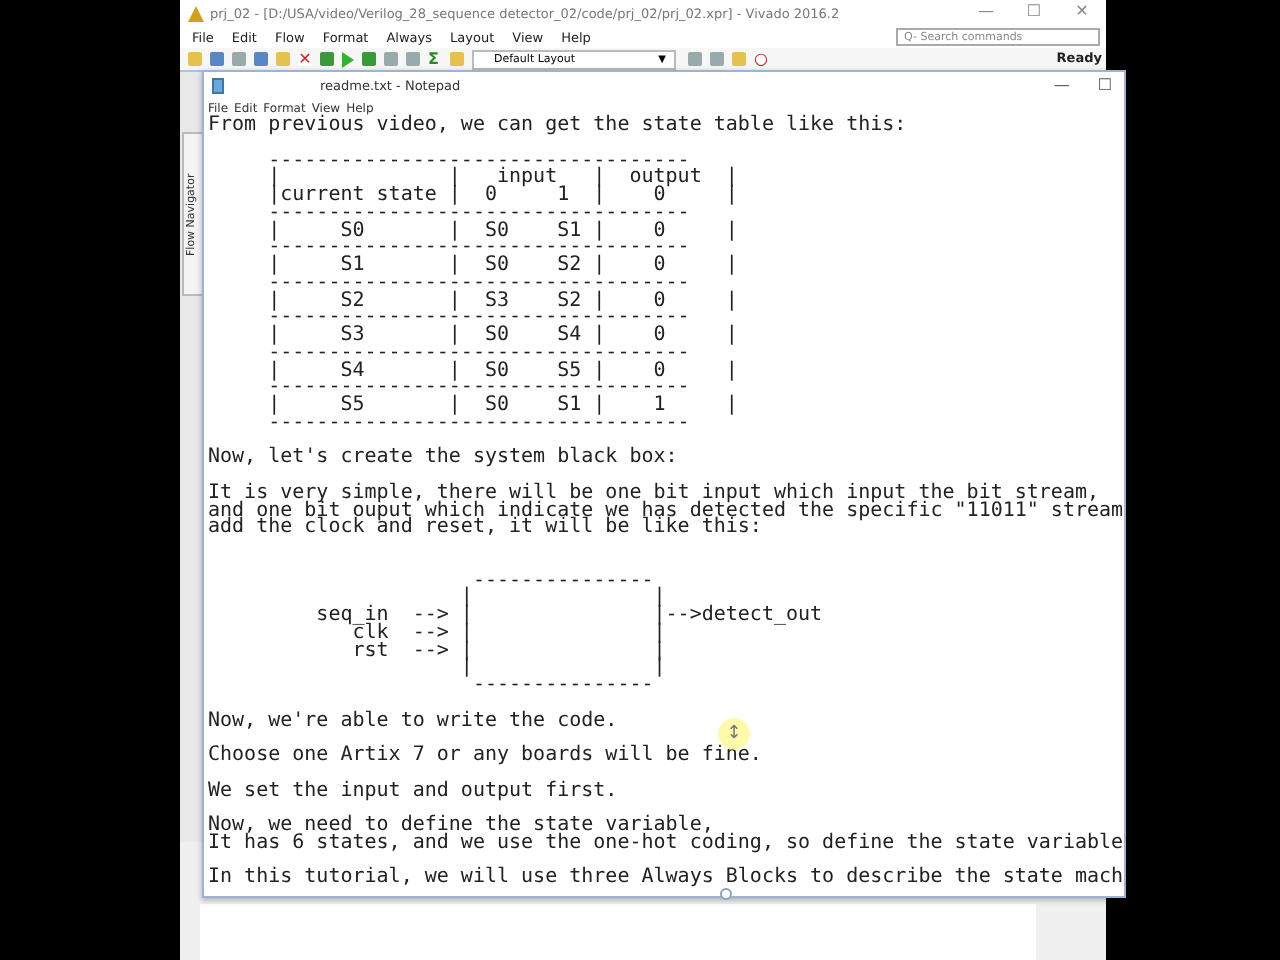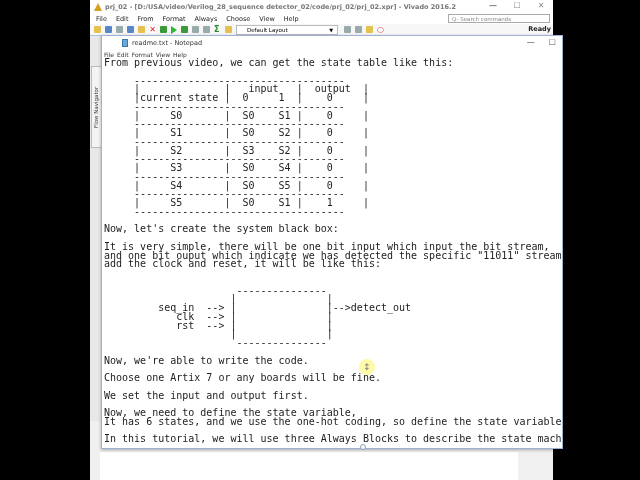--- a/index.html
+++ b/index.html
@@ -6,21 +6,21 @@
   body {
     width: 640px; height: 480px; background: #000; position: relative; overflow: hidden;
     font-family: "DejaVu Sans", sans-serif;
   }
   .vivado {
     position: absolute; left: 90px; top: 0; width: 463px; height: 480px;
     background: #f0f0f0; overflow: hidden;
   }
   .titlebar {
     height: 13px; background: #fff; display: flex; align-items: center;
-    font-size: 6.5px; color: #777; padding-left: 4px; position: relative; font-weight: bold;
+    font-size: 6.5px; color: #777; padding-left: 4px; position: relative;
   }
   .titlebar .app-icon { width: 8px; height: 8px; margin-right: 3px; position: relative; }
   .titlebar .app-icon::before {
     content: ""; position: absolute; left: 0; top: 0;
     border-left: 4px solid transparent; border-right: 4px solid transparent; border-bottom: 8px solid #d4a017;
   }
   .win-controls { position: absolute; right: 0; top: 0; display: flex; height: 13px; }
   .win-controls span { width: 24px; text-align: center; font-size: 8px; color: #888; line-height: 12px; }
   .menubar {
     height: 11px; background: #fff; display: flex; align-items: center; font-size: 6.5px; color: #222;
@@ -54,21 +54,21 @@
   .flow-nav .tab {
     position: absolute; left: 1px; top: 30px; width: 9px; height: 80px; background: #f4f4f4; border: 1px solid #bbb;
     writing-mode: vertical-rl; transform: rotate(180deg); font-size: 5.5px; color: #333; text-align: center; line-height: 9px;
   }
   .bg-pane { position: absolute; left: 10px; top: 452px; width: 418px; height: 28px; background: #fff; }
 
   .notepad {
     position: absolute; left: 101px; top: 35px; width: 460px; height: 412px; background: #fff;
     border: 1px solid #9db3d4; box-shadow: 0 1px 3px rgba(0,0,0,0.3); overflow: hidden;
   }
-  .np-title { height: 14px; display: flex; align-items: center; font-size: 6.5px; color: #333; padding-left: 20px; position: relative; }
+  .np-title { height: 14px; display: flex; align-items: center; font-size: 6.5px; color: #333; padding-left: 4px; position: relative; gap: 44px; }
   .np-icon { width: 6px; height: 8px; background: #6aa8d8; border: 1px solid #3b78a8; margin-right: 4px; box-sizing: border-box; }
   .np-controls { position: absolute; right: 6px; top: 2px; display: flex; gap: 14px; font-size: 8px; color: #555; }
   .np-menu { height: 9px; display: flex; font-size: 6px; color: #333; padding-left: 2px; align-items: center; }
   .np-menu span { margin-right: 3px; }
   .np-text {
     margin: 0; padding: 0 0 0 2px; font-family: "DejaVu Sans Mono", monospace; font-size: 10px; line-height: 8.75px;
     color: #222; white-space: pre;
   }
   .cursor-hl {
     position: absolute; left: 359px; top: 359px; width: 16px; height: 16px; border-radius: 50%;
@@ -87,24 +87,24 @@
     <span>prj_02 - [D:/USA/video/Verilog_28_sequence detector_02/code/prj_02/prj_02.xpr] - Vivado 2016.2</span>
     <div class="win-controls">
       <span>—</span>
       <span>☐</span>
       <span>✕</span>
     </div>
   </div>
   <div class="menubar">
     <span class="m">File</span>
     <span class="m">Edit</span>
-    <span class="m">From</span>
+    <span class="m">Flow</span>
     <span class="m">Format</span>
     <span class="m">Always</span>
-    <span class="m">Choose</span>
+    <span class="m">Layout</span>
     <span class="m">View</span>
     <span class="m">Help</span>
     <div class="search-box">Q- Search commands</div>
   </div>
   <div class="toolbar">
     <span class="tb y"></span>
     <span class="tb b"></span>
     <span class="tb g"></span>
     <span class="tb b"></span>
     <span class="tb y"></span>

